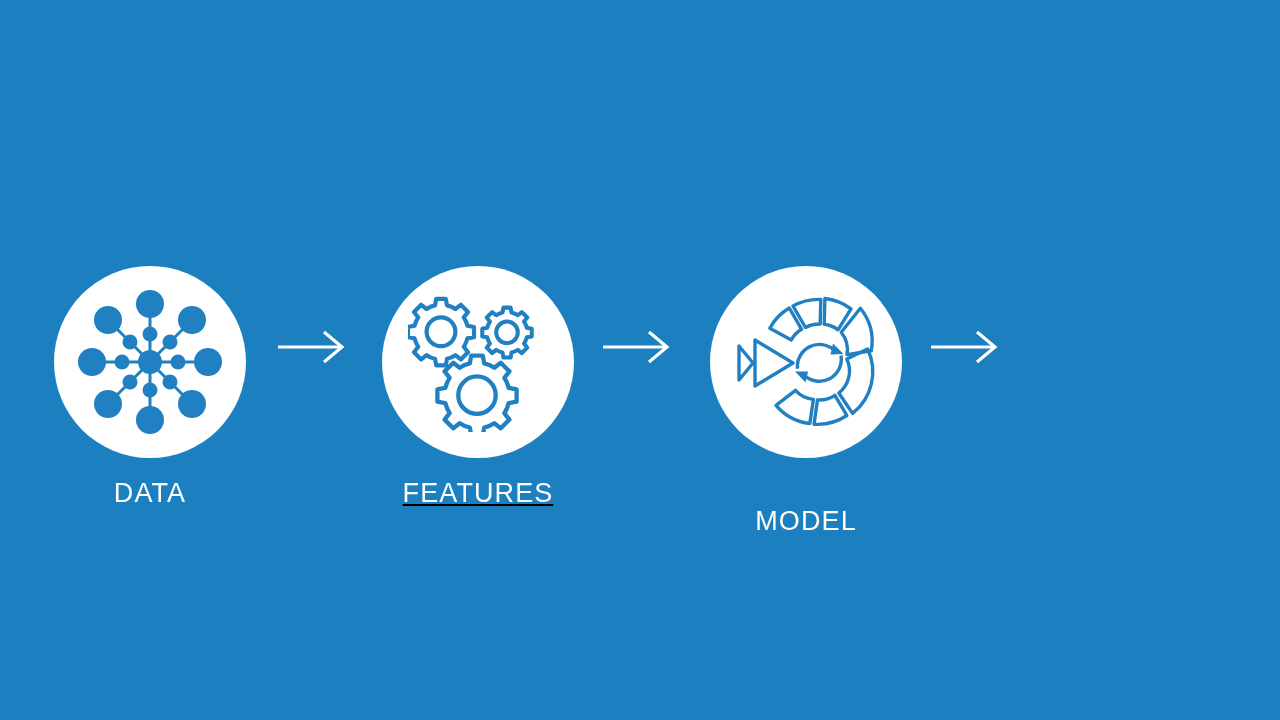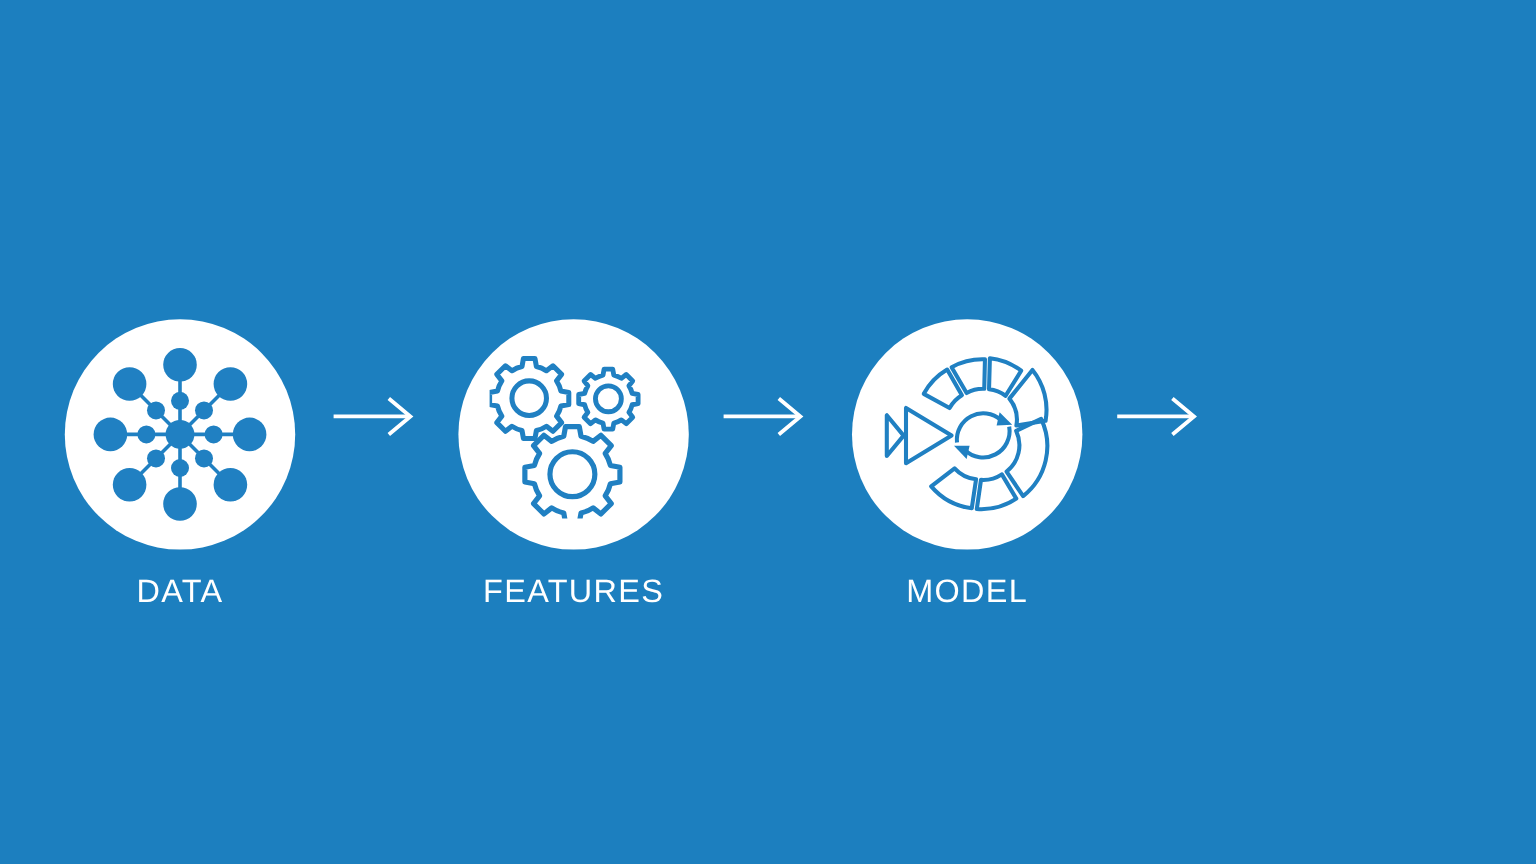--- a/index.html
+++ b/index.html
@@ -25,22 +25,22 @@
   
   .stage-node {
     position: absolute;
     top: 266px;
     width: 200px;
     display: flex;
     flex-direction: column;
     align-items: center;
   }
   .stage-node[data-pos="0"] { left: 50px;  }
-  .stage-node[data-pos="1"] { left: 378px; }
-  .stage-node[data-pos="2"] { left: 706px; }
+  .stage-node[data-pos="1"] { left: 378px; text-decoration: underline; }
+  .stage-node[data-pos="2"] { left: 706px; gap: 28px; }
   .stage-node[data-pos="3"] { left: 1031px;}
 
   .disc {
     width: 192px;
     height: 192px;
     border-radius: 50%;
     background: #ffffff;
     display: flex;
     align-items: center;
     justify-content: center;

